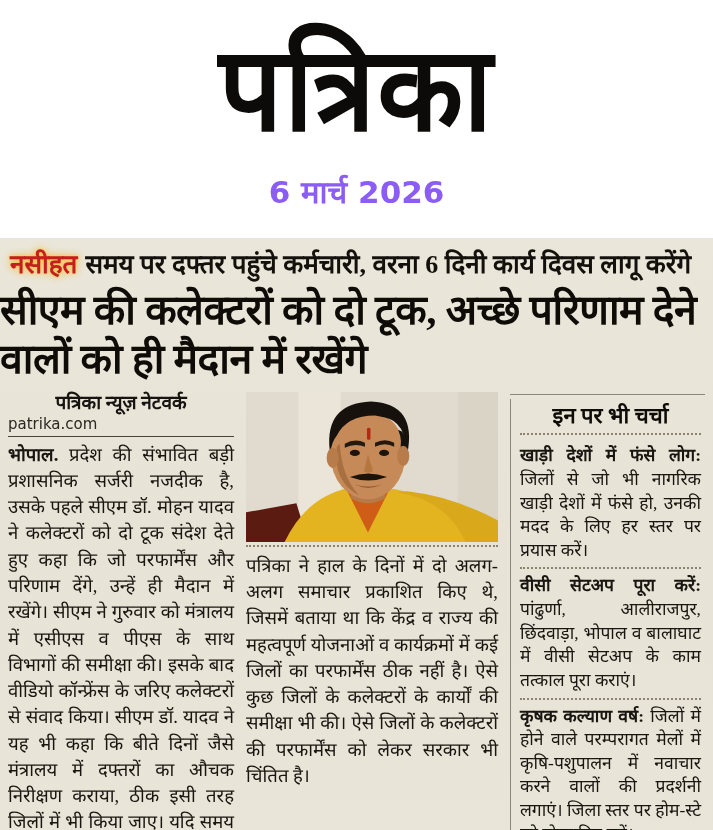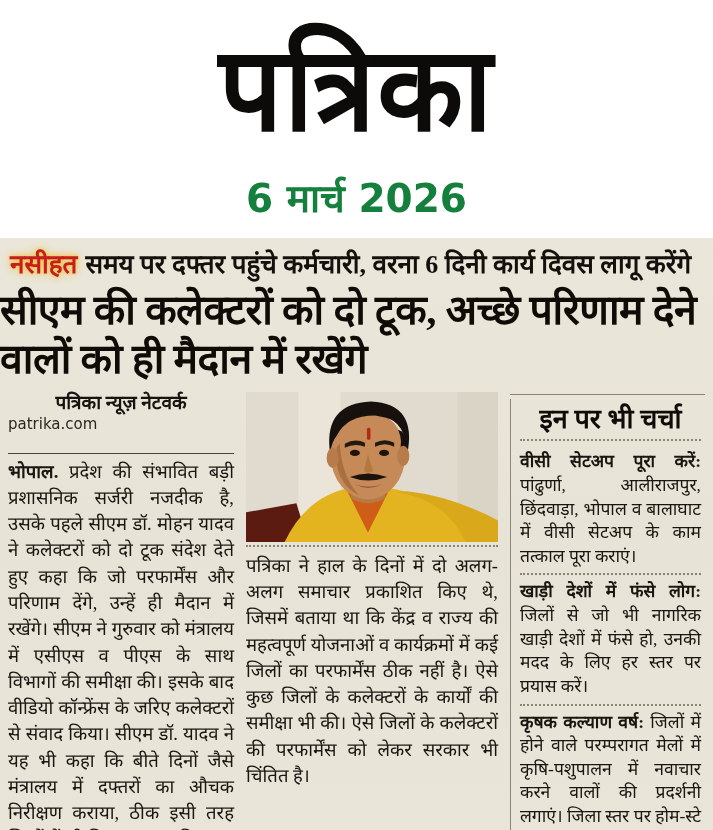--- a/index.html
+++ b/index.html
@@ -2,51 +2,51 @@
 <html><head>
 <meta charset="utf-8">
 <style>
   * { margin:0; padding:0; box-sizing:border-box; }
   html,body { width:713px; height:830px; overflow:hidden; background:#fff; }
   body { font-family:"Liberation Serif","DejaVu Serif",serif; color:#171310; }
 
   
   .masthead { height:238px; background:#fff; display:flex; flex-direction:column; align-items:center; justify-content:flex-start; }
   .logo { margin-top:18px; font-size:112px; line-height:1.3; font-weight:900; color:#0d0b09; letter-spacing:2px; transform:scaleY(1.05); }
-  .edition-date { margin-top:6px; font-size:39px; font-weight:bold; color:#15803d; font-family:"DejaVu Sans","Liberation Sans",sans-serif; }
+  .edition-date { margin-top:6px; font-size:31px; font-weight:bold; color:#8b5cf6; font-family:"DejaVu Sans","Liberation Sans",sans-serif; }
 
   
   .clip { height:704px; background:#e8e4d8;
           background-image:linear-gradient(180deg,#eae6da 0%, #e7e3d6 40%, #e9e5d8 100%);
           padding:6px 0 0 0; }
 
   .kicker { padding:5px 10px 2px 10px; font-size:26px; font-weight:bold; line-height:1.25; white-space:nowrap; }
   .kicker-label { color:#c41e1e; text-shadow:0 0 8px #f2b62e, 0 0 3px #f7d04e; margin-right:8px; }
   .kicker-text { color:#14100c; }
 
   .headline { padding:2px 8px 6px 0; font-size:41px; line-height:1.2; font-weight:900; color:#0f0c08; letter-spacing:-0.5px; }
 
   .columns { display:grid; grid-template-columns:226px 252px 1fr; column-gap:12px; padding:2px 8px 0 8px; }
 
   
   .byline-name { font-size:19px; font-weight:bold; line-height:1.2;text-align:center; }
-  .byline-site { font-size:15px; font-family:"DejaVu Sans","Liberation Sans",sans-serif; color:#2a2620; padding-bottom:20px; border-bottom:1.5px solid #4a4438; margin-bottom:5px; }
+  .byline-site { font-size:15px; font-family:"DejaVu Sans","Liberation Sans",sans-serif; color:#2a2620; padding-bottom:3px; border-bottom:1.5px solid #4a4438; margin-bottom:5px; }
   .body-text { font-size:18.5px; line-height:1.42; text-align:justify; color:#191510; }
   .dateline { font-weight:bold; }
 
   
   .photo-wrap { width:100%; height:150px; overflow:hidden; background:#dfdacd; }
   .photo-wrap svg { display:block; width:100%; height:100%; }
   .subhead { font-size:24.5px; font-weight:bold; line-height:1.25; margin:6px 0 4px 0; color:#13100b; }
   .dotted-rule { border-top:2px dotted #8b8270; margin:3px 0 6px 0; }
 
   
   .sidebar { border-left:1.5px solid #8d8676; padding:4px 4px 0 9px; position:relative; }
   .sidebar-toprule { border-top:1.5px solid #8d8676; margin:2px 0 4px 0; }
-  .sidebar-title { text-align:center; font-size:27px; font-weight:bold; color:#0f0c08; line-height:1.2; margin-bottom:4px; }
+  .sidebar-title { text-align:center; font-size:22px; font-weight:bold; color:#0f0c08; line-height:1.2; margin-bottom:4px; }
   .sidebar-item { font-size:17.5px; line-height:1.35; text-align:justify; padding:5px 0 5px 0; color:#191510; }
   .sidebar-item + .sidebar-item { border-top:2px dotted #8b8270; }
   .sidebar-item strong { font-weight:bold; }
   .sidebar-title-rule { border-top:2px dotted #8b8270; margin:0 0 4px 0; }
 </style>
 </head>
 <body>
 
 <div class="masthead">
   <div class="logo">पत्रिका</div>
@@ -113,26 +113,26 @@
       <p class="body-text">पत्रिका ने हाल के दिनों में दो अलग-अलग समाचार प्रकाशित किए थे, जिसमें बताया था कि केंद्र व राज्य की महत्वपूर्ण योजनाओं व कार्यक्रमों में कई जिलों का परफार्मेंस ठीक नहीं है। ऐसे कुछ जिलों के कलेक्टरों के कार्यों की समीक्षा भी की। ऐसे जिलों के कलेक्टरों की परफार्मेंस को लेकर सरकार भी चिंतित है।</p>
     </div>
 
     <div>
       <div class="sidebar-toprule"></div>
       <div class="sidebar">
         <div class="sidebar-title">इन पर भी चर्चा</div>
         <div class="sidebar-title-rule"></div>
 
         <div class="sidebar-item">
+          <strong>खाड़ी देशों में फंसे लोग:</strong>
+          <span>जिलों से जो भी नागरिक खाड़ी देशों में फंसे हो, उनकी मदद के लिए हर स्तर पर प्रयास करें।</span>
+        </div>
+        <div class="sidebar-item">
           <strong>वीसी सेटअप पूरा करें:</strong>
           <span>पांढुर्णा, आलीराजपुर, छिंदवाड़ा, भोपाल व बालाघाट में वीसी सेटअप के काम तत्काल पूरा कराएं।</span>
-        </div>
-        <div class="sidebar-item">
-          <strong>खाड़ी देशों में फंसे लोग:</strong>
-          <span>जिलों से जो भी नागरिक खाड़ी देशों में फंसे हो, उनकी मदद के लिए हर स्तर पर प्रयास करें।</span>
         </div>
         <div class="sidebar-item">
           <strong>कृषक कल्याण वर्ष:</strong>
           <span>जिलों में होने वाले परम्परागत मेलों में कृषि-पशुपालन में नवाचार करने वालों की प्रदर्शनी लगाएं। जिला स्तर पर होम-स्टे को प्रोत्साहित करें।</span>
         </div>
 
       </div>
     </div>
 
   </div>

